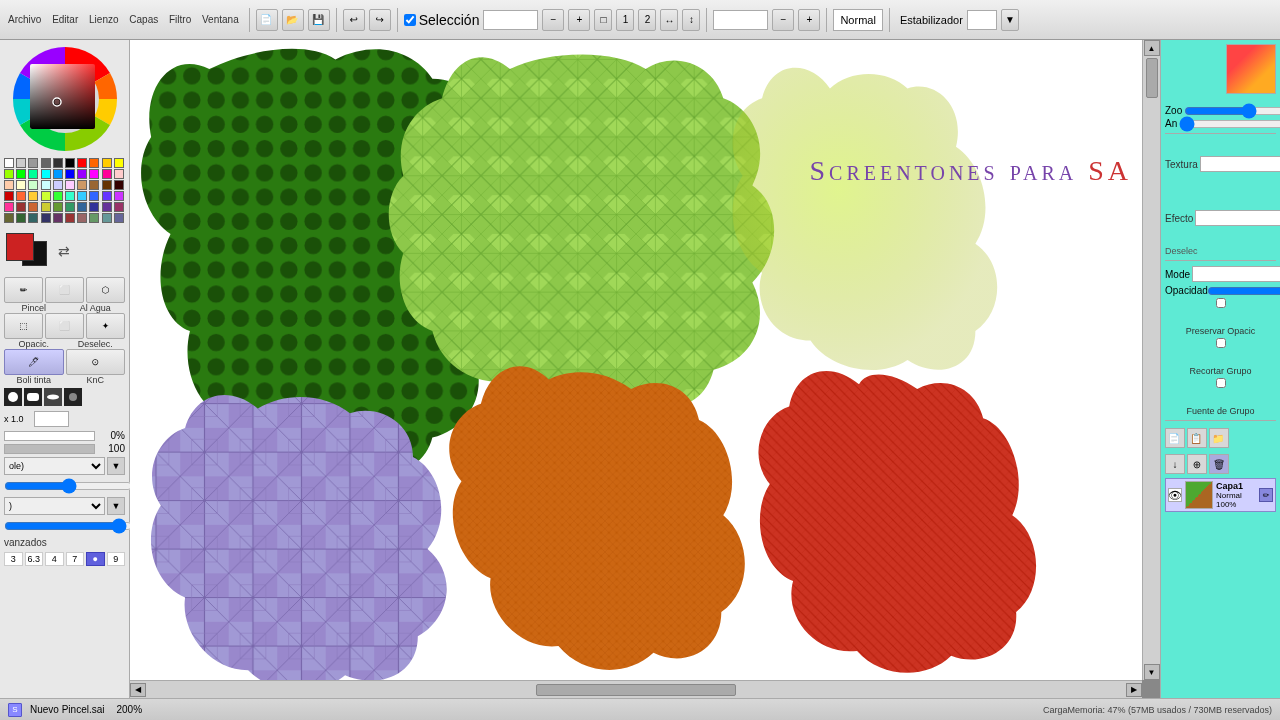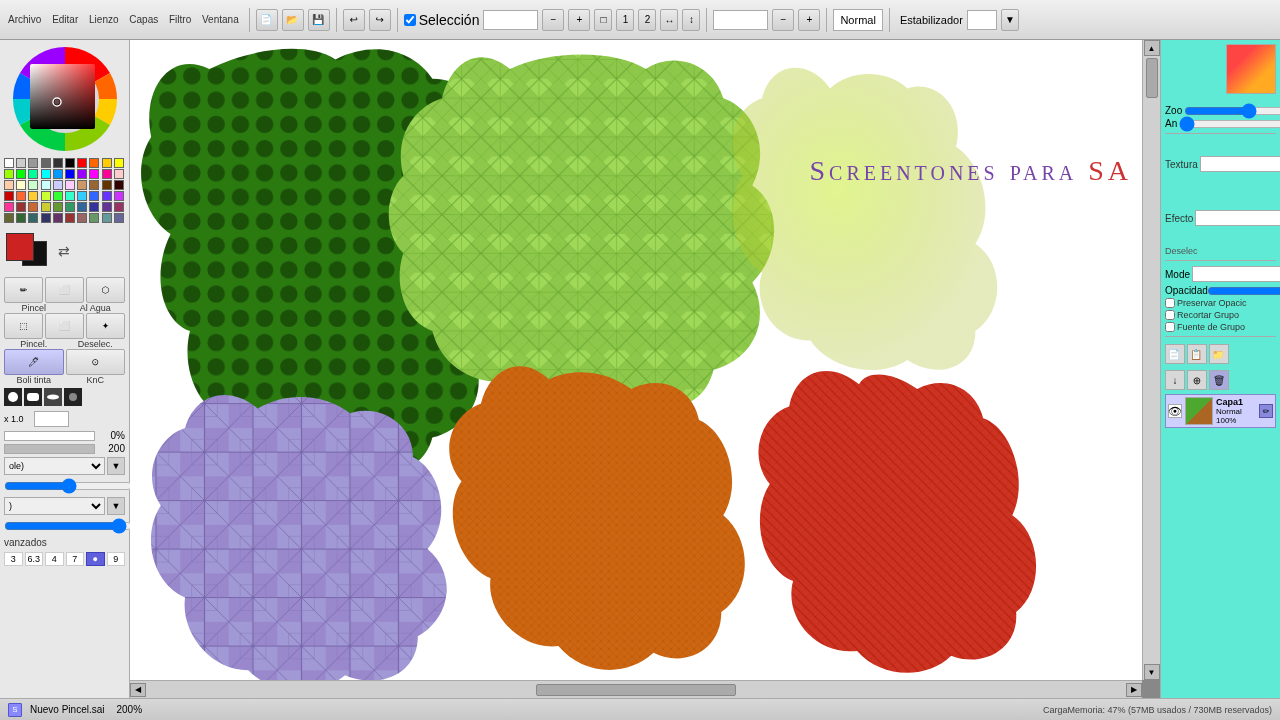--- a/index.html
+++ b/index.html
@@ -369,22 +369,23 @@
       font-size: 10px;
       width: 30px;
     }
 
     .opacity-row {
       display: flex; align-items: center; gap: 2px;
       margin: 1px 0;
     }
 
     .checkbox-row {
-      display: flex; align-items: center; gap: 2px;
+      display: flex; align-items: center; gap: 18px;
       margin: 1px 0;
+      flex-direction: column;
     }
     .checkbox-row input[type=checkbox] {
       width: 10px; height: 10px;
     }
     .checkbox-label {
       font-size: 9px;
       color: #333;
     }
 
     
@@ -687,21 +688,21 @@
         <span>⬚</span>
       </div>
       <div class="tool-btn">
         <span>⬜</span>
       </div>
       <div class="tool-btn">
         <span>✦</span>
       </div>
     </div>
     <div class="tool-label-row">
-      <span class="tool-label">Pincel.</span>
+      <span class="tool-label">Opacic.</span>
       <span class="tool-label">Deselec.</span>
     </div>
     <div class="tool-row">
       <div class="tool-btn active">
         <span>🖊</span>
       </div>
       <div class="tool-btn">
         <span>⊙</span>
       </div>
     </div>
@@ -740,21 +741,21 @@
     <div class="slider-row">
       <div class="slider-bar" style="flex:1; height:10px; background:white; border:1px solid #aaa;">
         <div style="width:0%; height:100%; background:#aaa;"></div>
       </div>
       <span style="font-size:10px; width:28px; text-align:right;">0%</span>
     </div>
     <div class="slider-row">
       <div class="slider-bar" style="flex:1; height:10px; background:white; border:1px solid #aaa;">
         <div style="width:100%; height:100%; background:#bbb;"></div>
       </div>
-      <span style="font-size:10px; width:28px; text-align:right;">200</span>
+      <span style="font-size:10px; width:28px; text-align:right;">100</span>
     </div>
 
     <div style="display:flex; gap:2px; margin:2px 0;">
       <select style="flex:1; height:18px; font-size:9px; border:1px solid #aaa;">
         <option>ole)</option>
       </select>
       <div style="width:18px;height:18px;background:#d0d0d0;border:1px solid #aaa;display:flex;align-items:center;justify-content:center;font-size:9px;cursor:pointer;">▼</div>
     </div>
     <div style="display:flex; gap:2px; margin:2px 0;">
       <input type="range" style="flex: 1 1 0%; height: 14px;" value="50">

